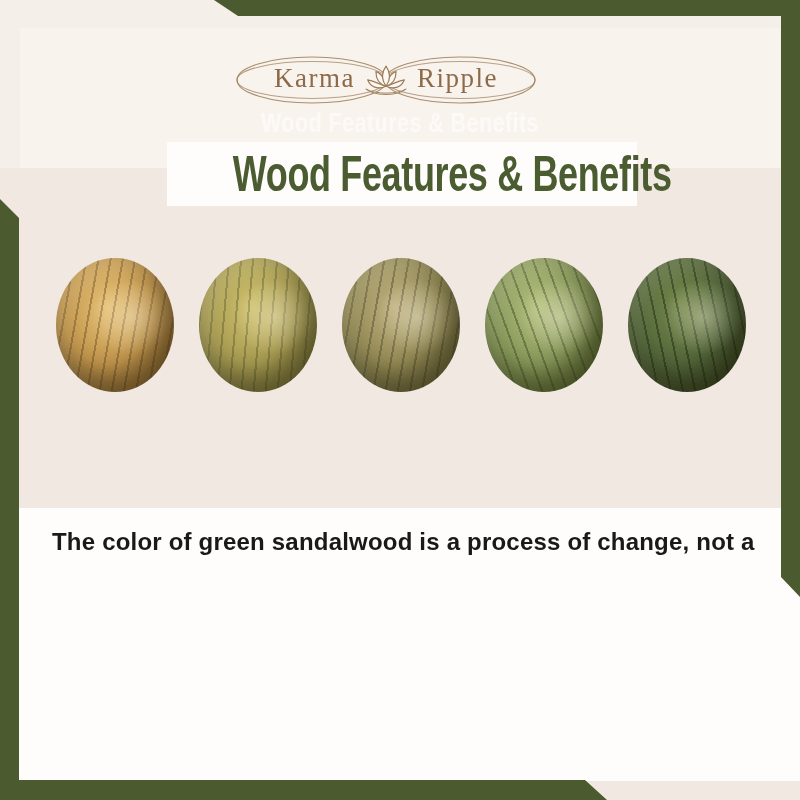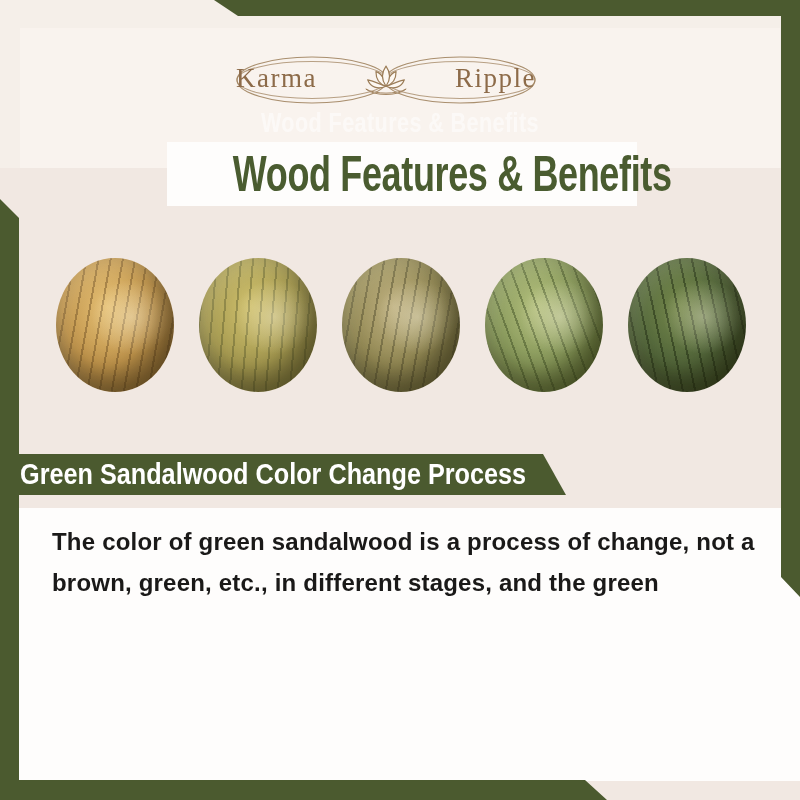--- a/index.html
+++ b/index.html
@@ -23,21 +23,21 @@
   .lower-bg{left:0;top:168px;width:800px;height:632px;background:var(--lower-background);}
   .inner-top-panel{left:20px;top:28px;width:760px;height:140px;background:var(--inner-panel);}
   
   .ghost-title{
     left:0;right:0;top:108px;text-align:center;color:#ffffff;opacity:.55;
     font-weight:700;font-size:27px;transform:scaleX(.8);letter-spacing:.5px;
   }
   
   .logo{left:236px;top:44px;width:300px;height:68px;}
   .logo .swoosh{position:absolute;left:0;top:0;}
-  .logo .words{position:relative;display:flex;align-items:center;justify-content:space-between;gap:9px;height:68px;}
+  .logo .words{position:relative;display:flex;align-items:center;justify-content:center;gap:9px;height:68px;}
   .logo .word{
     font-family:"Liberation Serif",serif;font-size:27px;color:var(--brand-brown);
     letter-spacing:1.5px;
   }
   
   .title-box{left:167px;top:142px;width:470px;height:64px;background:var(--panel-white);}
   .title-box h1{
     margin:0;width:100%;text-align:center;line-height:64px;
     font-size:50px;font-weight:700;color:var(--title-green);
     letter-spacing:-.5px;transform:scaleX(.72);transform-origin:center;
@@ -113,27 +113,23 @@
   </div>
 
   <div class="abs beads">
     <div class="bead" style="--light: #e6c176; --base: #c2964d; --dark: #7d5c2c; --streak: rgba(95,66,28,0.40); --angle: 100deg;"></div>
     <div class="bead" style="--light: #cfc06d; --base: #a89c52; --dark: #6f6b36; --streak: rgba(82,84,40,0.40); --angle: 95deg;"></div>
     <div class="bead" style="--light: #bfb181; --base: #948a55; --dark: #5f5c33; --streak: rgba(70,66,38,0.42); --angle: 100deg;"></div>
     <div class="bead" style="--light: #b4c07e; --base: #87985a; --dark: #4e6029; --streak: rgba(58,74,32,0.45); --angle: 70deg;"></div>
     <div class="bead" style="--light: #76894c; --base: #52663a; --dark: #2c3a1a; --streak: rgba(30,42,16,0.50); --angle: 78deg;"></div>
   </div>
 
-  <div class="abs process-banner">
-    <span class="label">Green Sandalwood Color Change Process</span>
-  </div>
 
   <div class="abs description-panel"></div>
 
   <div class="abs ribbon ribbon-tr"></div>
   <div class="abs ribbon ribbon-lb"></div>
 
   <div class="abs description-text">
     <div class="line">The color of green sandalwood is a process of change, not a</div>
-    <div class="line">brown, green, etc., in different stages, and the green</div>
   </div>
 
 </div>
 
 </body></html>

